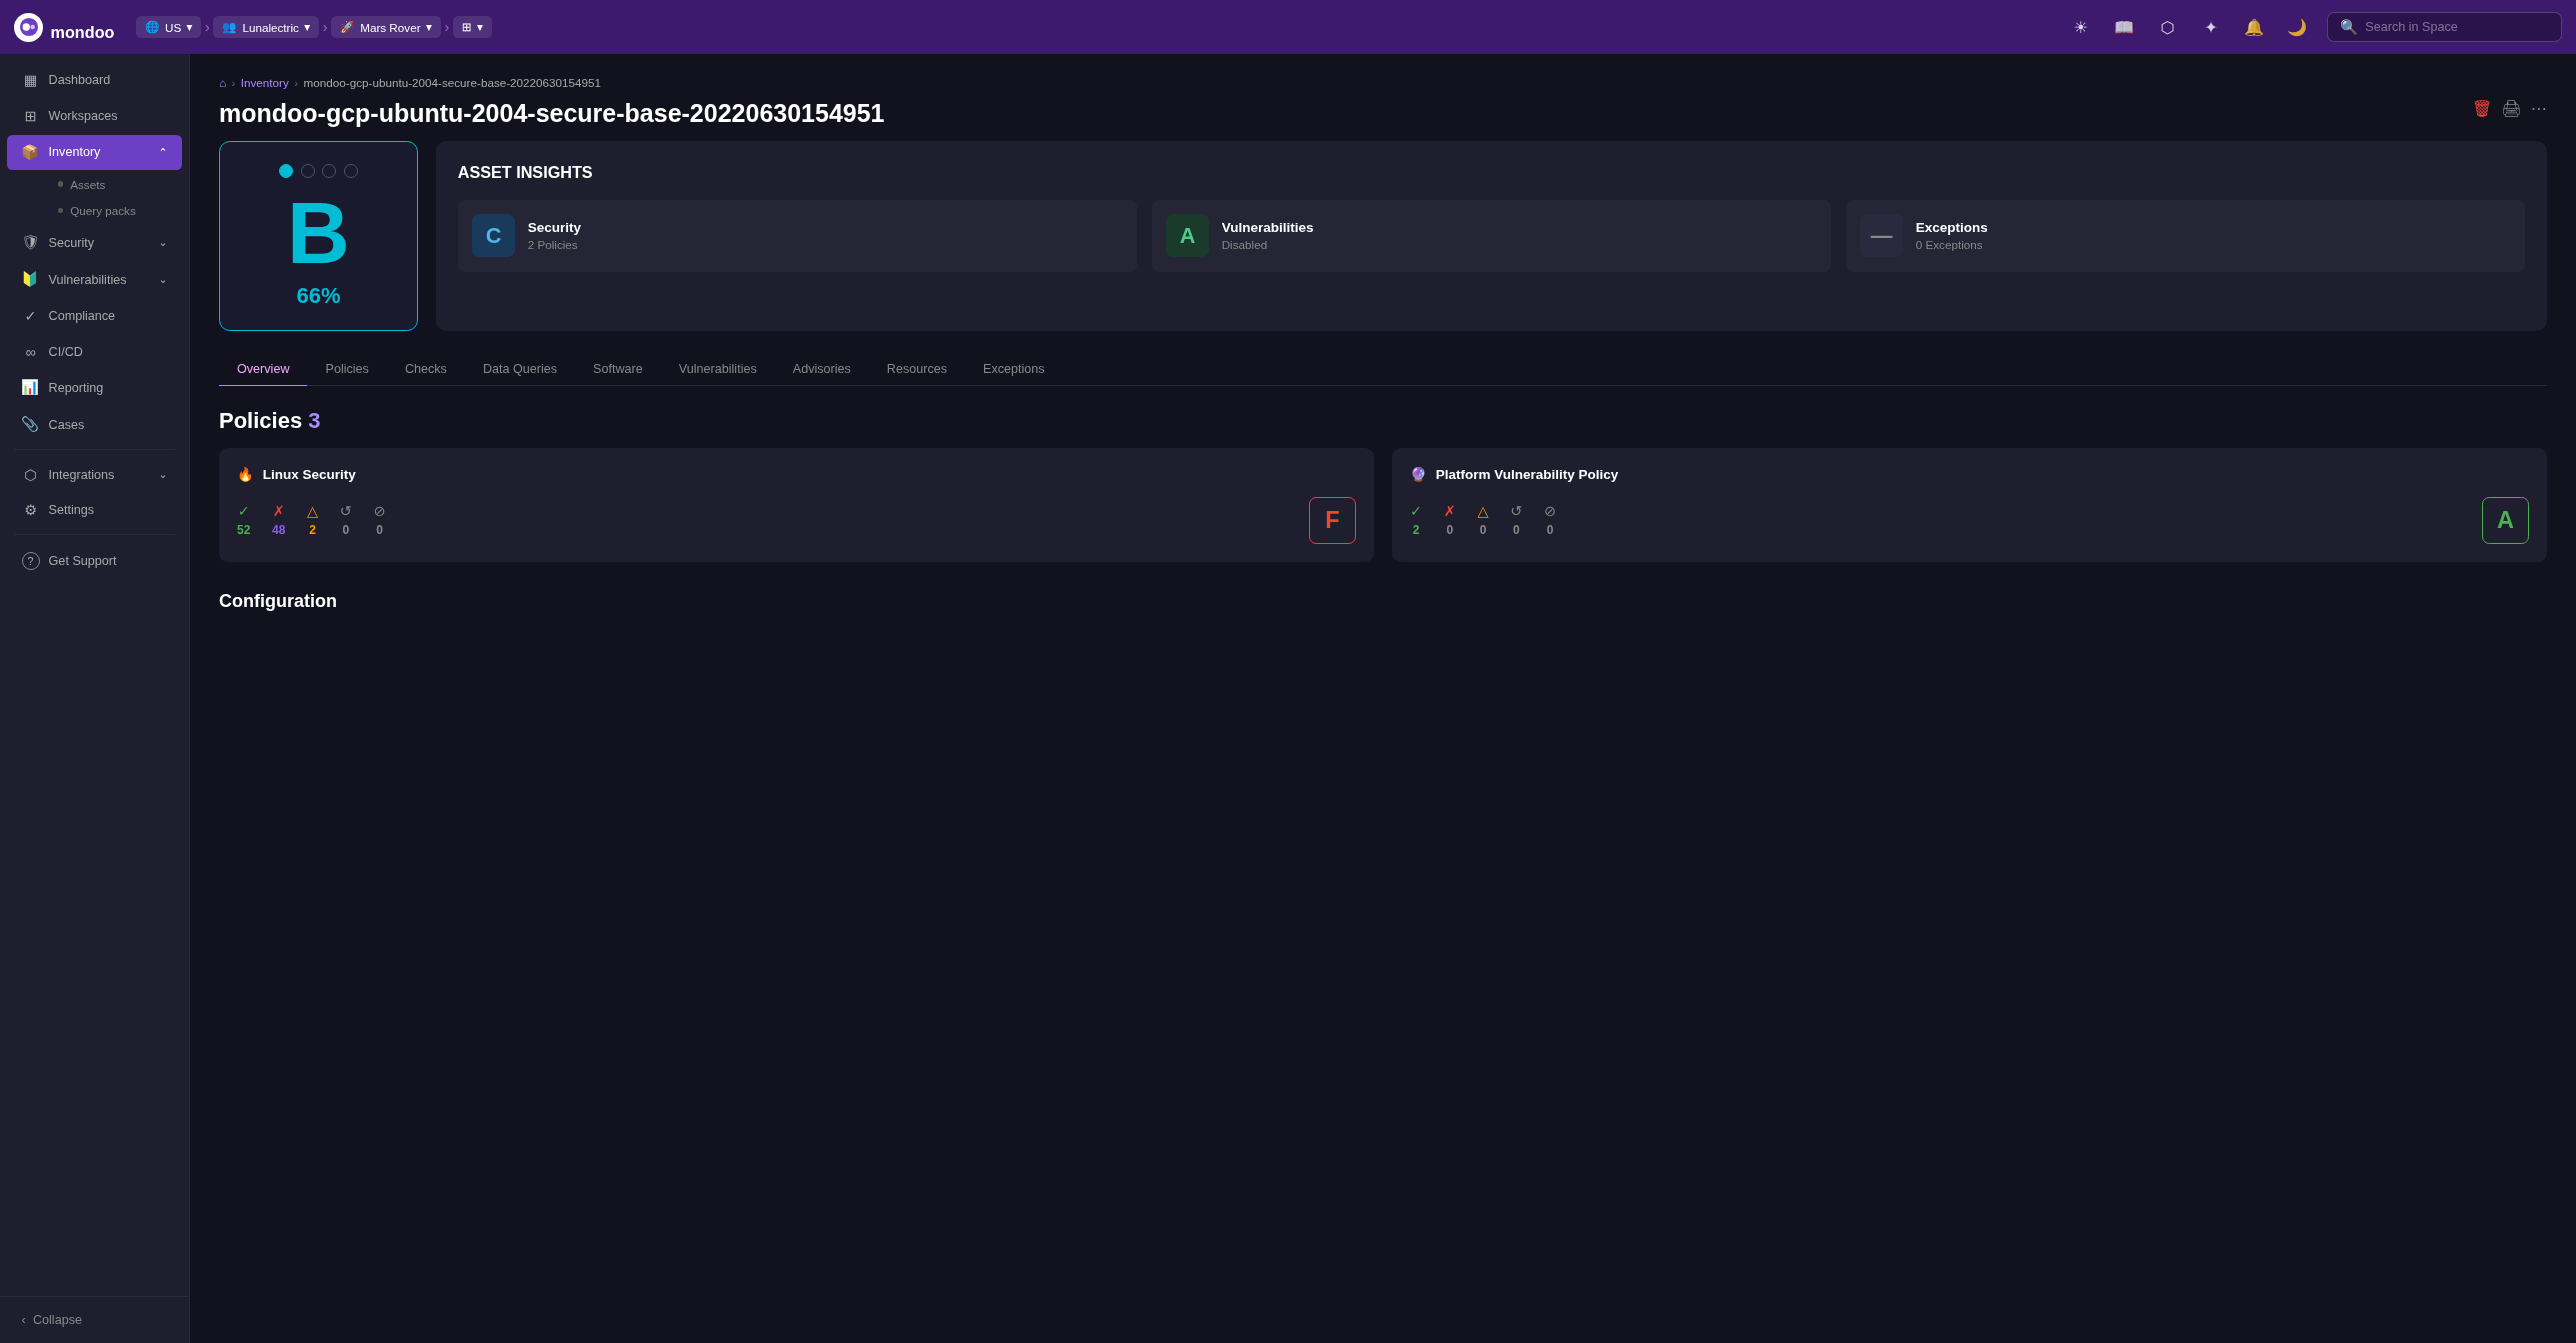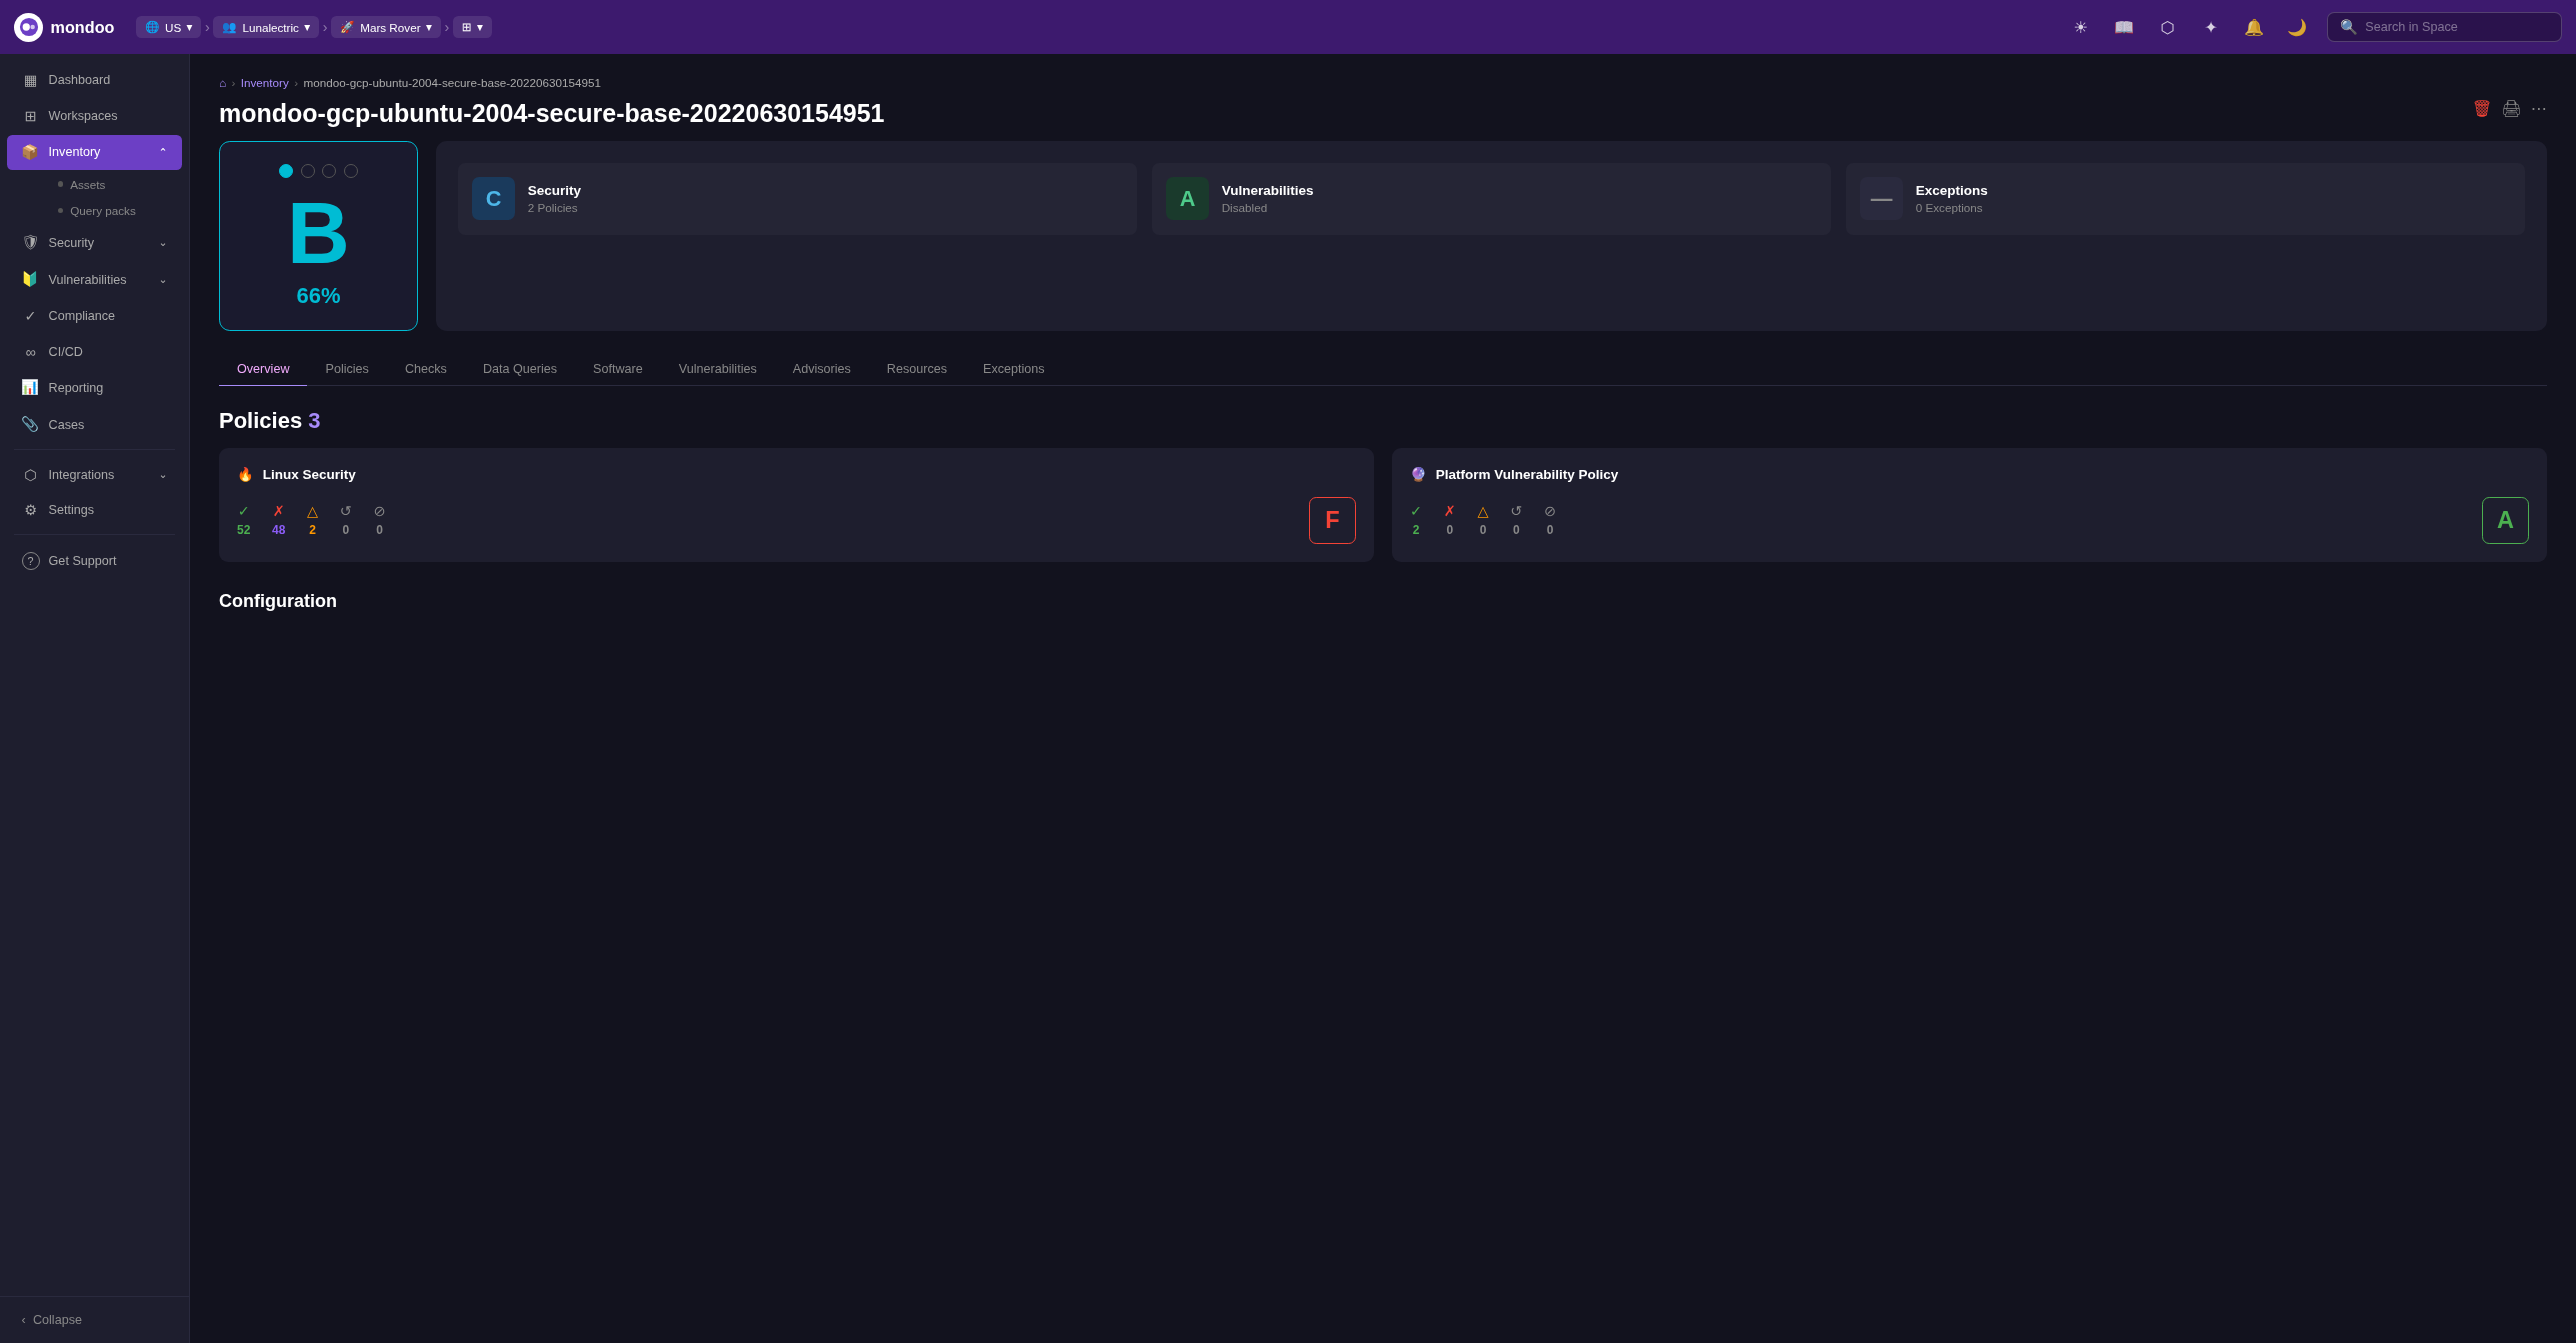--- a/index.html
+++ b/index.html
@@ -9,21 +9,21 @@
     .topnav {
       background: #3d1a6e;
       height: 54px;
       display: flex;
       align-items: center;
       padding: 0 14.4px;
       gap: 7.2px;
       position: fixed; top: 0; left: 0; right: 0; z-index: 100;
     }
     .logo-area {
-      display: flex; align-items: center; gap: 7.2px;
+      display: flex; align-items: flex-end; gap: 7.2px;
       margin-right: 14.4px;
     }
     .logo-circle {
       width: 29px; height: 29px;
       background: white; border-radius: 50%;
       display: flex; align-items: center; justify-content: center;
     }
     .logo-text { color: white; font-size: 16.2px; font-weight: 600; }
     .nav-breadcrumb {
       display: flex; align-items: center; gap: 3.6px;
@@ -383,20 +383,21 @@
           <div class="score-dot"></div>
           <div class="score-dot"></div>
         </div>
         <div class="score-grade">B</div>
         <div class="score-pct">
           <span>66</span><span>%</span>
         </div>
       </div>
 
       <div class="insights-panel">
+        <div class="insights-title">ASSET INSIGHTS</div>
         <div class="insights-grid">
 
           <div class="insight-card">
             <div class="insight-grade-badge badge-c">C</div>
             <div class="insight-info">
               <span class="insight-label">Security</span>
               <span class="insight-sub">2 Policies</span>
             </div>
           </div>
 

